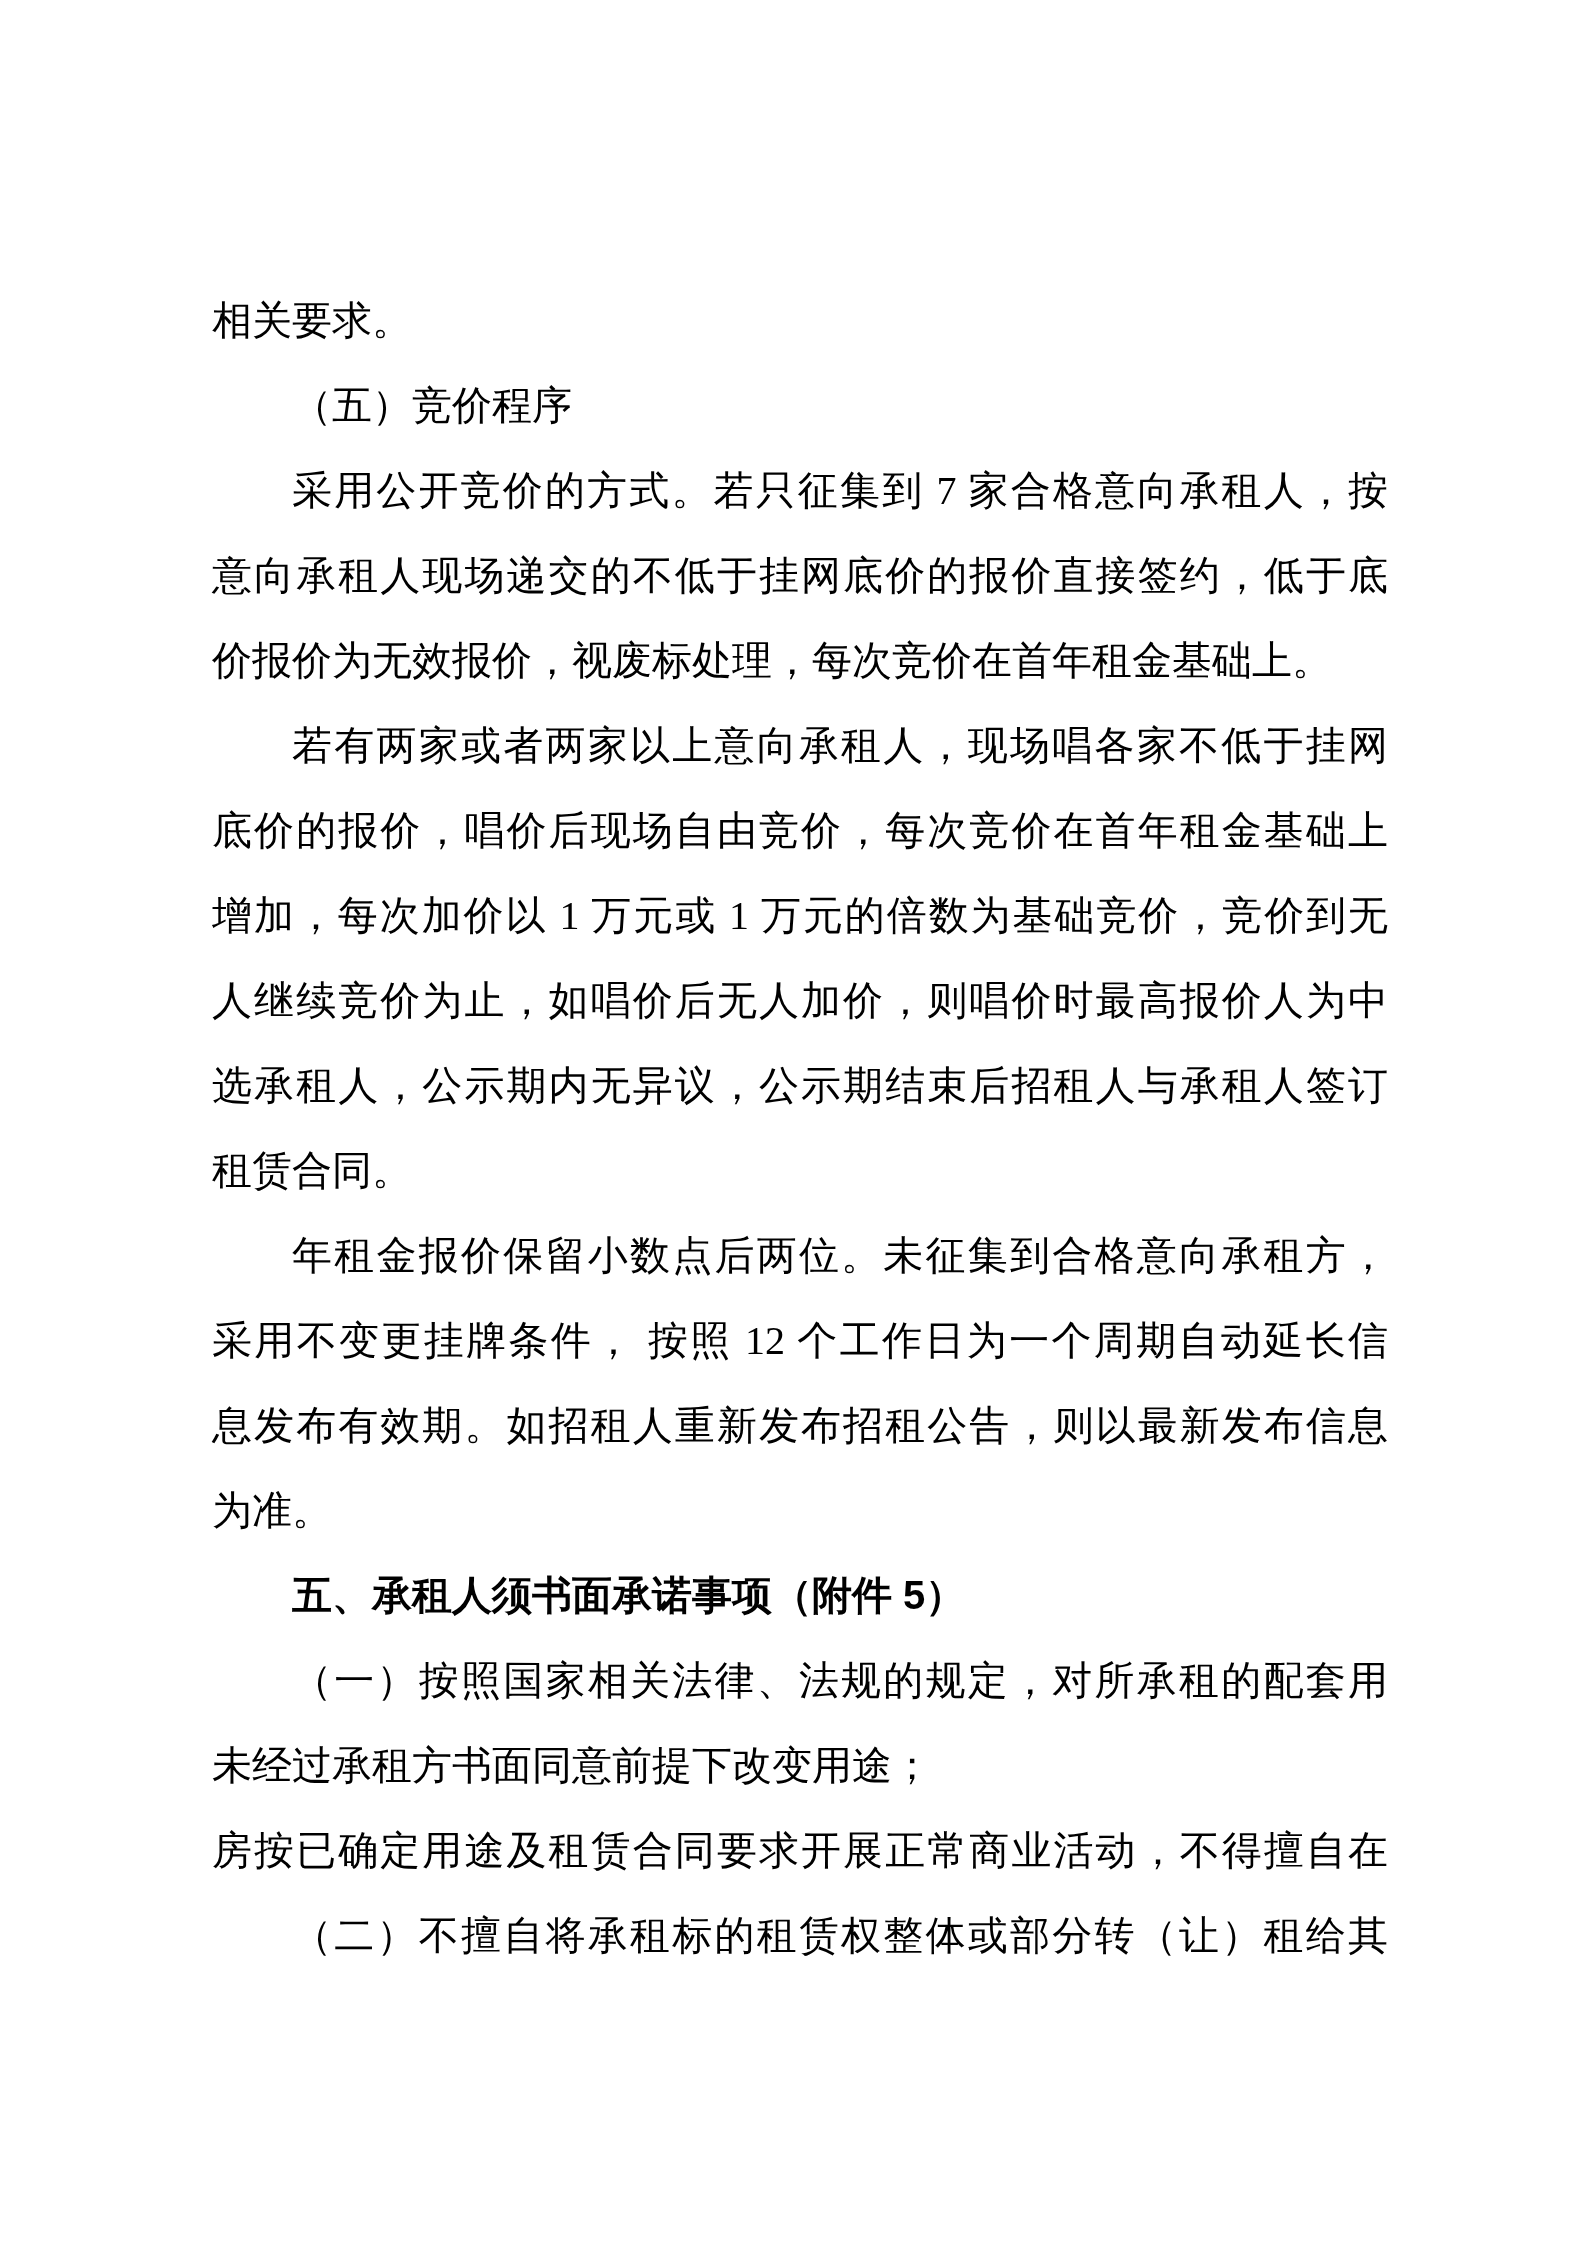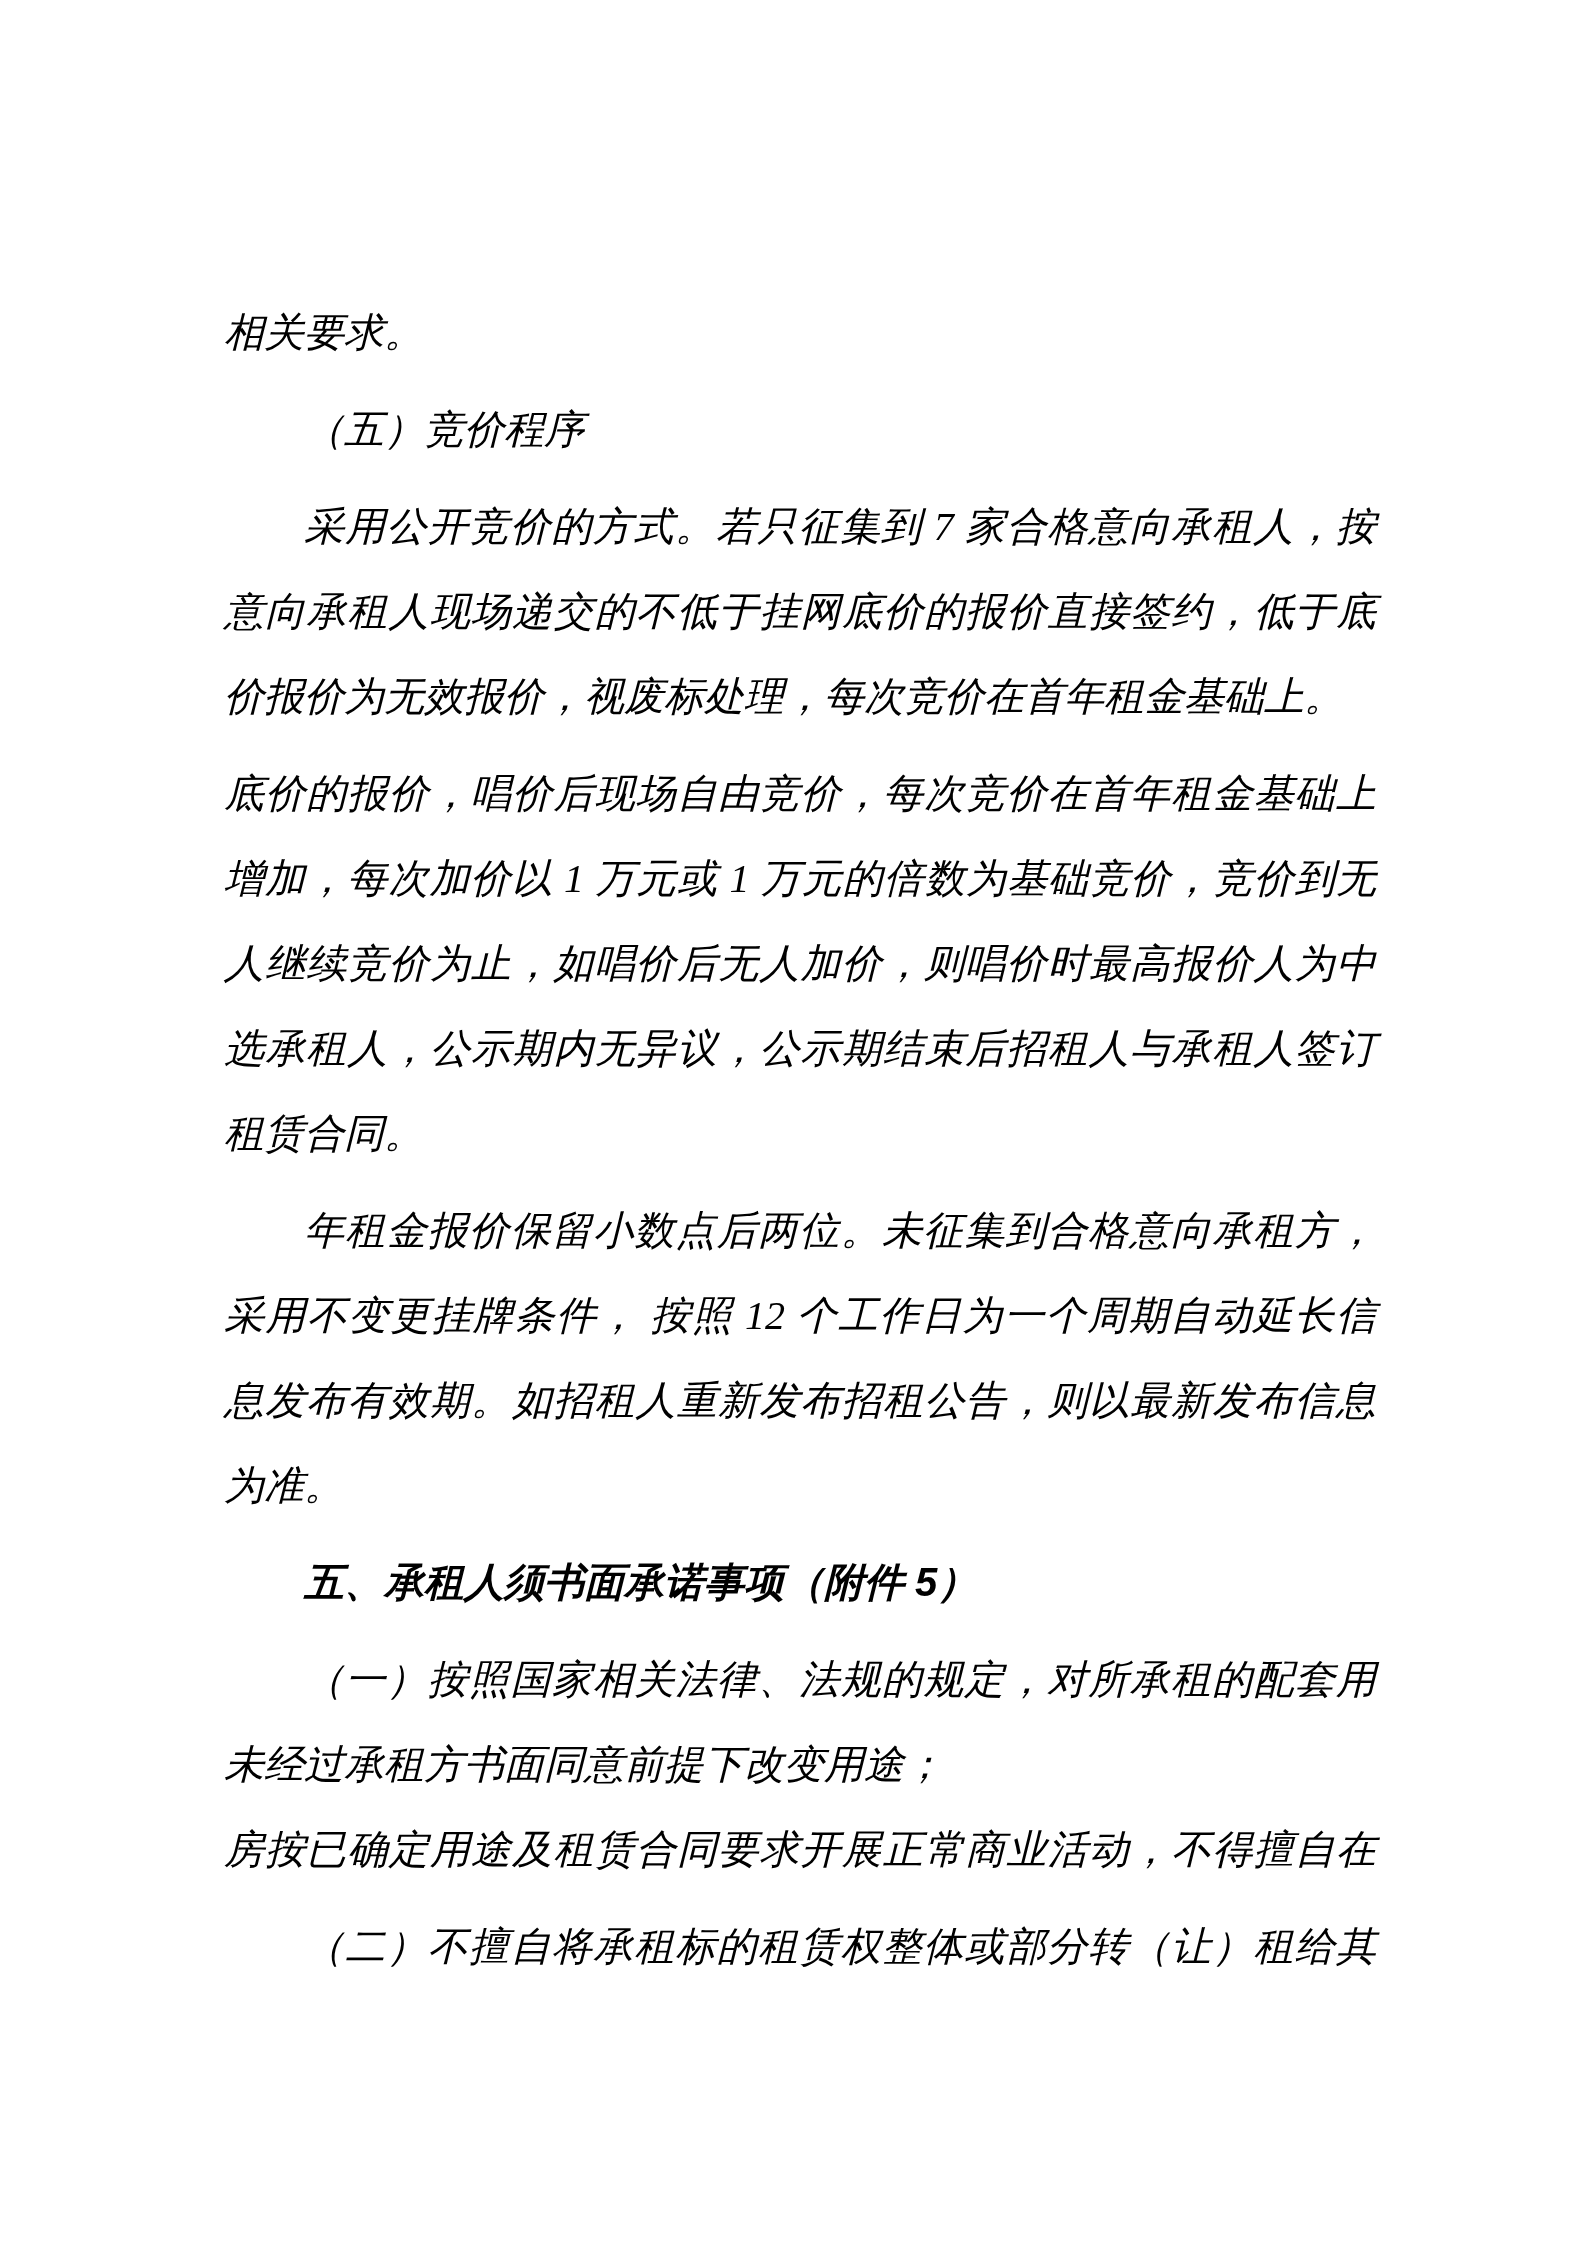--- a/index.html
+++ b/index.html
@@ -17,21 +17,21 @@
   .text-block {
     position: absolute;
     left: 212px;
     top: 278px;
     width: 1176px;
     color: #000000;
     font-family: "Liberation Serif", "DejaVu Serif", serif;
     font-size: 40px;
     line-height: 85px;
   }
-  .para { margin: 12px; padding: 0; font-style: italic; }
+  .para { margin: 0; padding: 0; }
   .line {
     text-align: left;
   }
   .line.full {
     text-align: justify;
     text-align-last: justify;
   }
   .line.indent {
     text-indent: 2em;
   }
@@ -50,20 +50,21 @@
       </div>
       <div class="para body">
         <div class="line indent">（五）竞价程序</div>
       </div>
       <div class="para body">
         <div class="line full indent">采用公开竞价的方式。若只征集到 7 家合格意向承租人，按</div>
         <div class="line full">意向承租人现场递交的不低于挂网底价的报价直接签约，低于底</div>
         <div class="line">价报价为无效报价，视废标处理，每次竞价在首年租金基础上。</div>
       </div>
       <div class="para body">
+        <div class="line full indent">若有两家或者两家以上意向承租人，现场唱各家不低于挂网</div>
         <div class="line full">底价的报价，唱价后现场自由竞价，每次竞价在首年租金基础上</div>
         <div class="line full">增加，每次加价以 1 万元或 1 万元的倍数为基础竞价，竞价到无</div>
         <div class="line full">人继续竞价为止，如唱价后无人加价，则唱价时最高报价人为中</div>
         <div class="line full">选承租人，公示期内无异议，公示期结束后招租人与承租人签订</div>
         <div class="line">租赁合同。</div>
       </div>
       <div class="para body">
         <div class="line full indent">年租金报价保留小数点后两位。未征集到合格意向承租方，</div>
         <div class="line full">采用不变更挂牌条件， 按照 12 个工作日为一个周期自动延长信</div>
         <div class="line full">息发布有效期。如招租人重新发布招租公告，则以最新发布信息</div>

